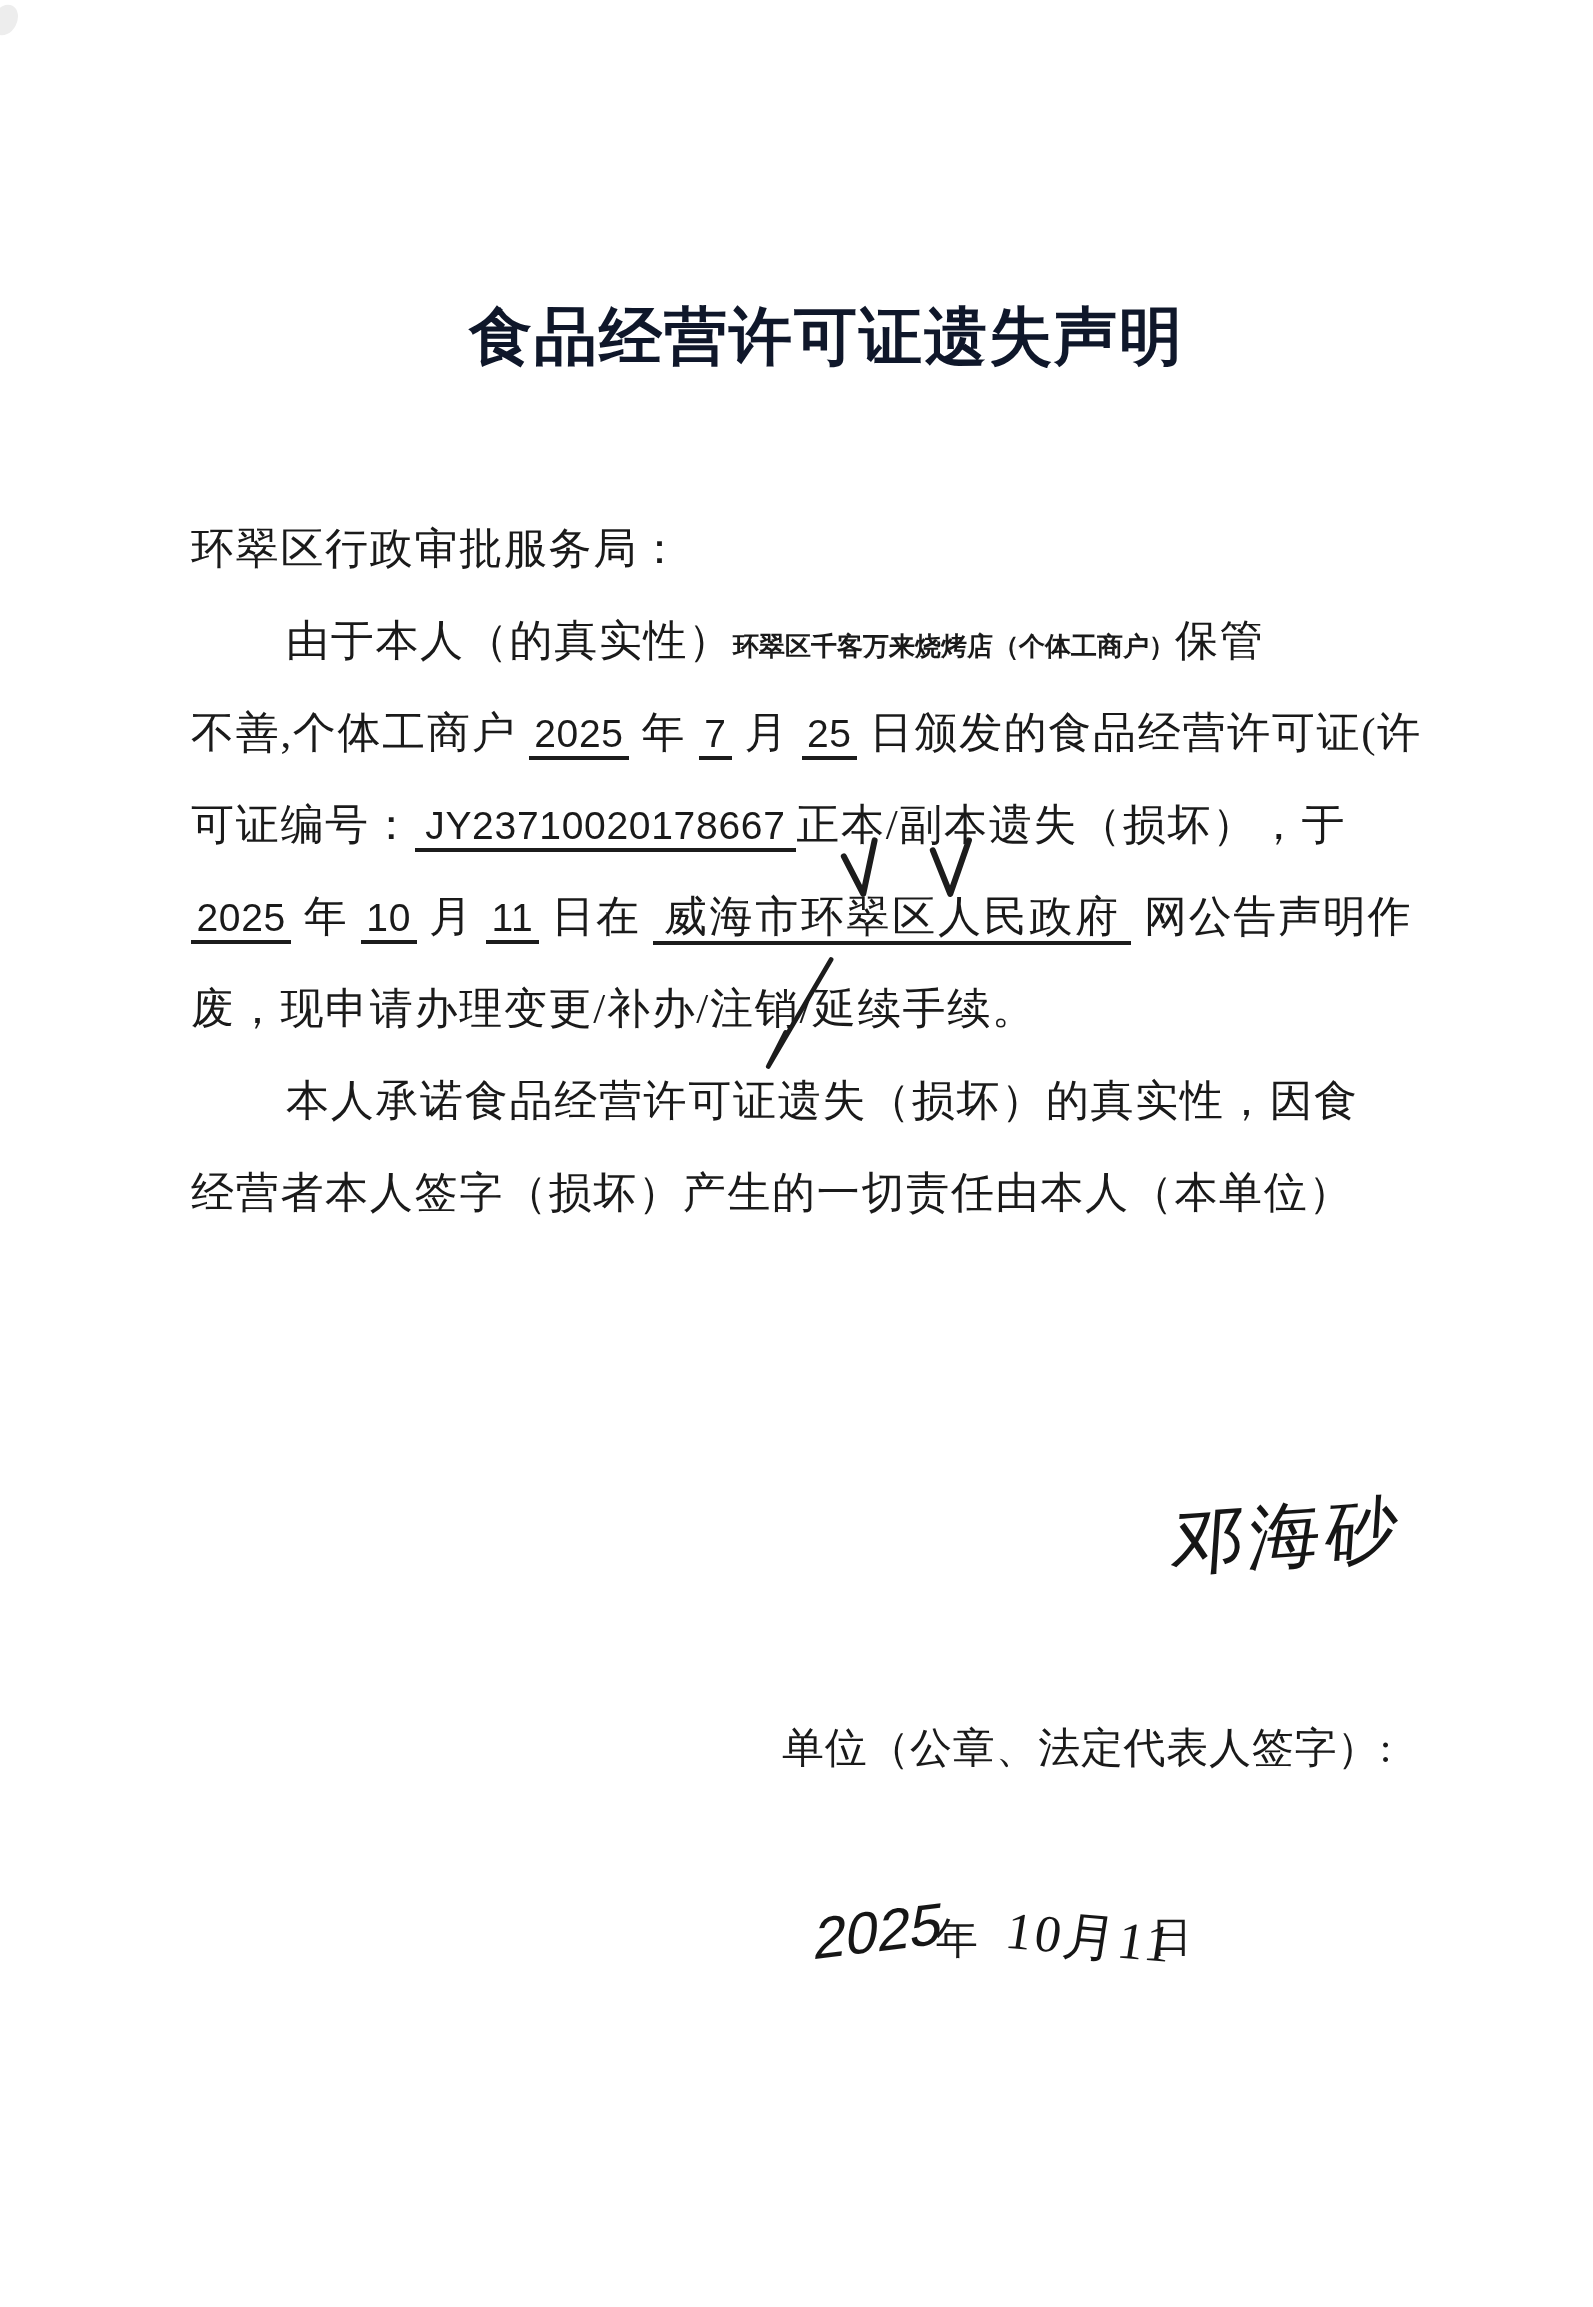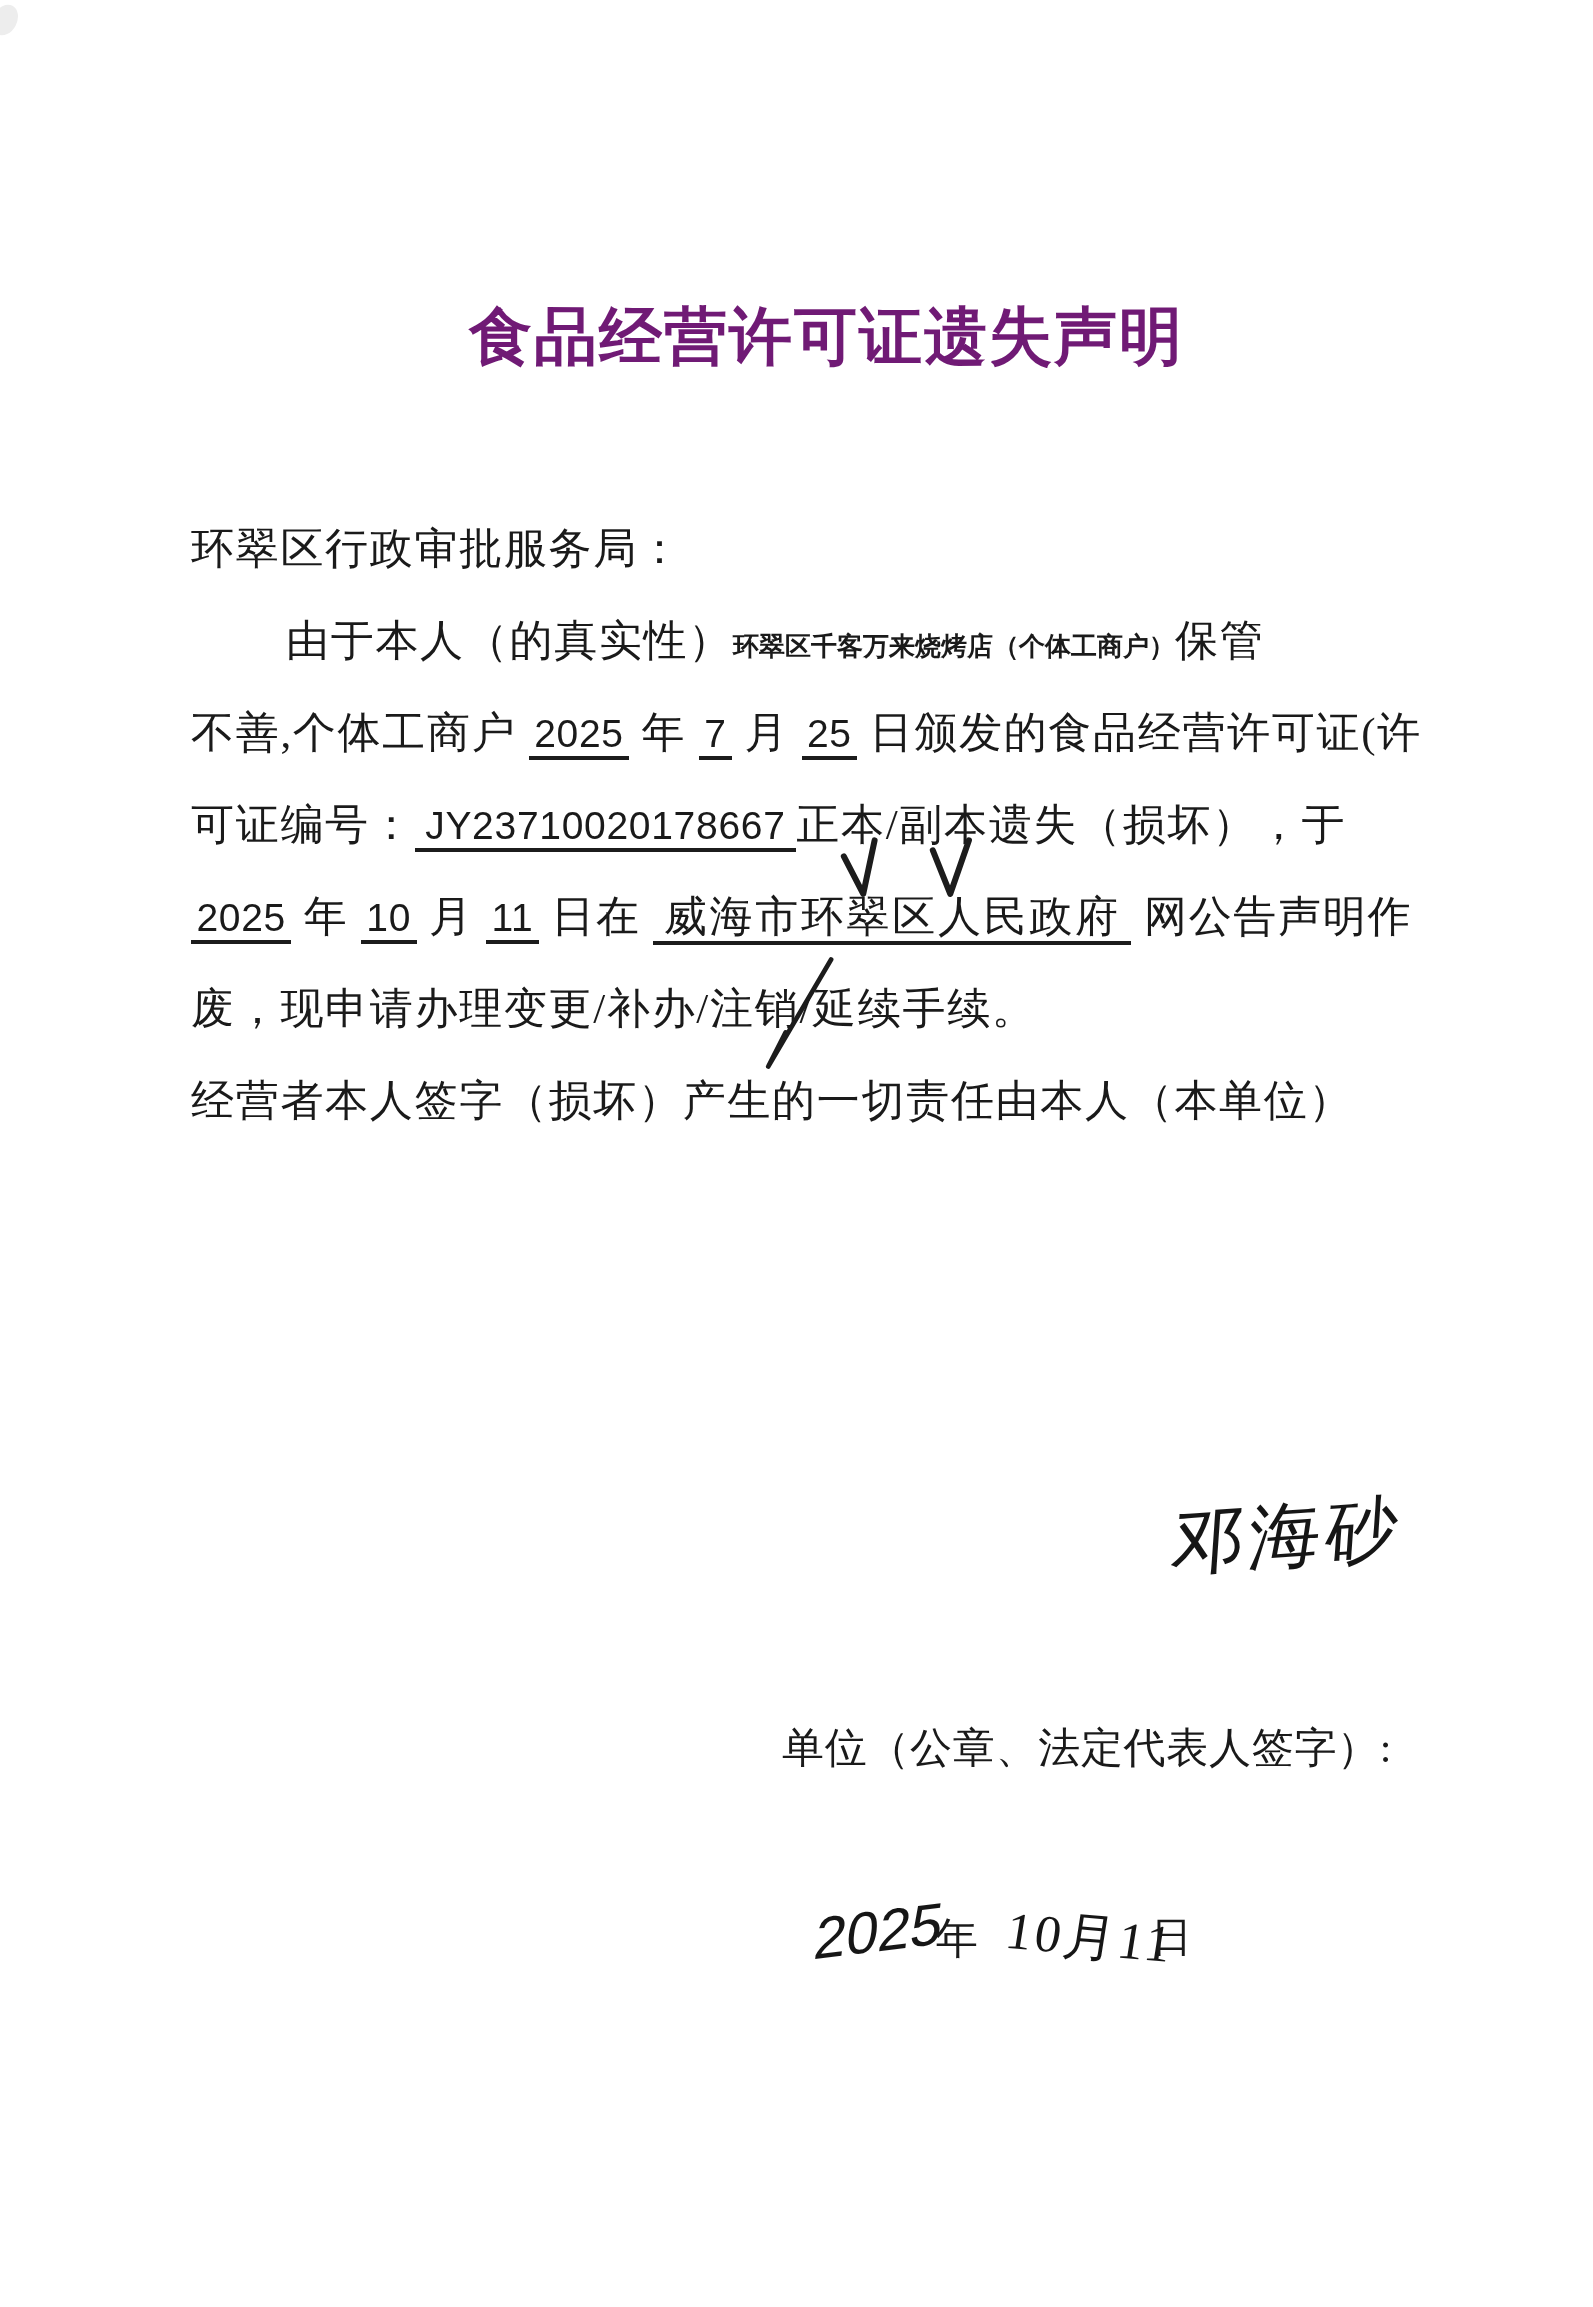--- a/index.html
+++ b/index.html
@@ -13,21 +13,21 @@
   }
   .smudge {
     position:absolute; left:-6.7px; top:4px; width:24px; height:32px;
     background:#ededed; border-radius:50%; transform:rotate(28deg);
   }
   .doc-title {
     position:absolute; top:294px; left:0; width:100%;
     box-sizing:border-box; padding-left:59px;
     text-align:center;
     font-size:63px; font-weight:bold; letter-spacing:2px;
-    color:#701a75; white-space:nowrap;
+    color:#0f172a; white-space:nowrap;
   }
   .body-block {
     position:absolute; left:191px; top:503px; width:1224px;
     font-size:43px; line-height:92px; letter-spacing:1.7px;
   }
   .line { height:92px; white-space:pre; }
   .indent { text-indent:95px; }
   .u {
     border-bottom:4px solid #1c1c1c;
     padding:0 5.4px 1.3px 5.4px;
@@ -81,20 +81,21 @@
     <div class="line indent"><span>由于本人（的真实性）</span><span class="small-ins">环翠区千客万来烧烤店（个体工商户）</span><span>保管</span></div>
 
     <div class="line"><span>不善,个体工商户 </span><span class="u num">2025</span><span> 年 </span><span class="u num">7</span><span> 月 </span><span class="u num">25</span><span> 日颁发的食品经营许可证(许</span></div>
 
     <div class="line"><span>可证编号：</span><span class="u num u-wide">JY23710020178667</span><span>正本/副本遗失（损坏），于</span></div>
 
     <div class="line"><span class="u num">2025</span><span> 年 </span><span class="u num">10</span><span> 月 </span><span class="u num">11</span><span> 日在 </span><span class="u u-wide cn-fill">威海市环翠区人民政府</span><span> 网公告声明作</span></div>
 
     <div class="line"><span>废，现申请办理变更/补办/注销/延续手续。</span></div>
 
+    <div class="line indent"><span>本人承诺食品经营许可证遗失（损坏）的真实性，因食</span></div>
 
     <div class="line"><span>经营者本人签字（损坏）产生的一切责任由本人（本单位）</span></div>
 
 
   </div>
 
   <svg class="marks-overlay" viewBox="0 0 2382 3448" xmlns="http://www.w3.org/2000/svg">
     <path d="M1261 1280 L1290 1336 L1307 1256" fill="none" stroke="#1c1c1c" stroke-width="9" stroke-linecap="round" stroke-linejoin="round"></path>
     <path d="M1394 1271 L1420 1336 L1448 1256" fill="none" stroke="#1c1c1c" stroke-width="9" stroke-linecap="round" stroke-linejoin="round"></path>
     <path d="M1242 1434 L1148 1594 L1174 1543" fill="none" stroke="#1c1c1c" stroke-width="7" stroke-linecap="round" stroke-linejoin="round"></path>

